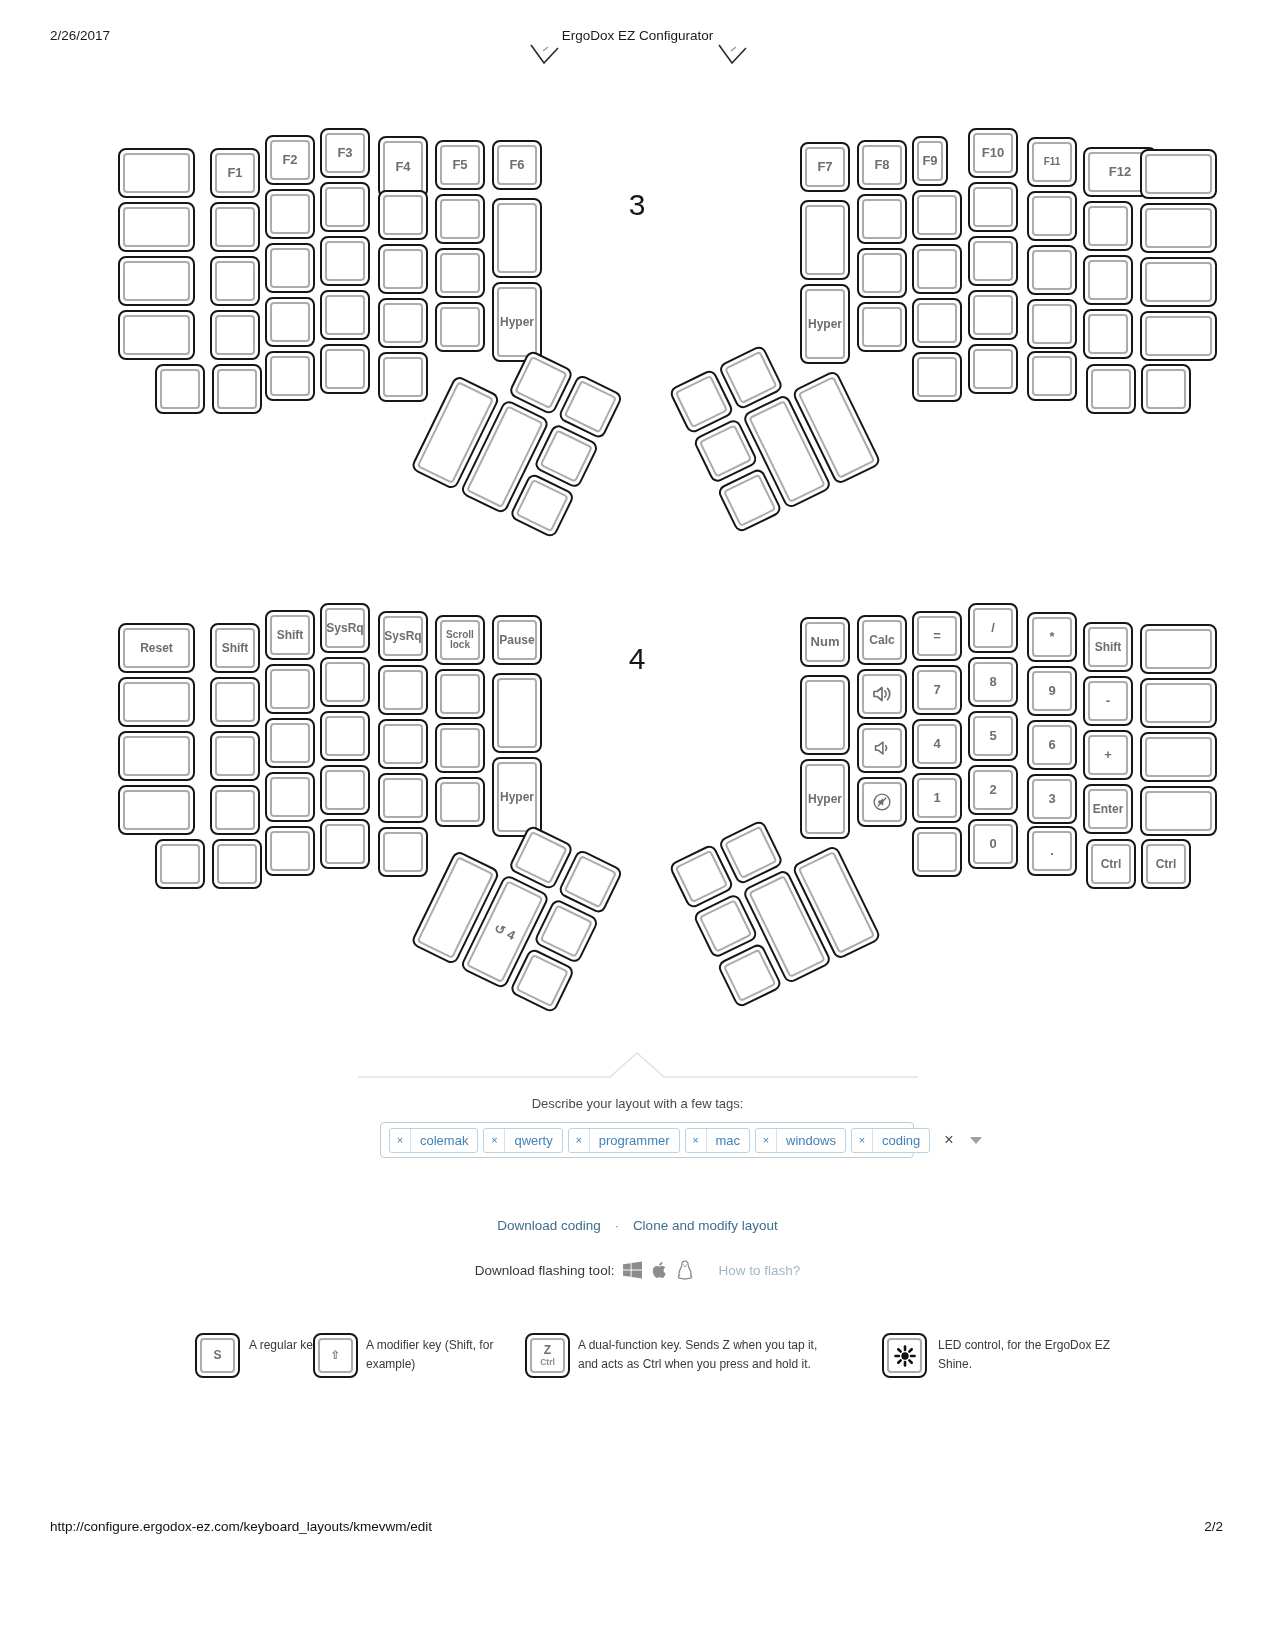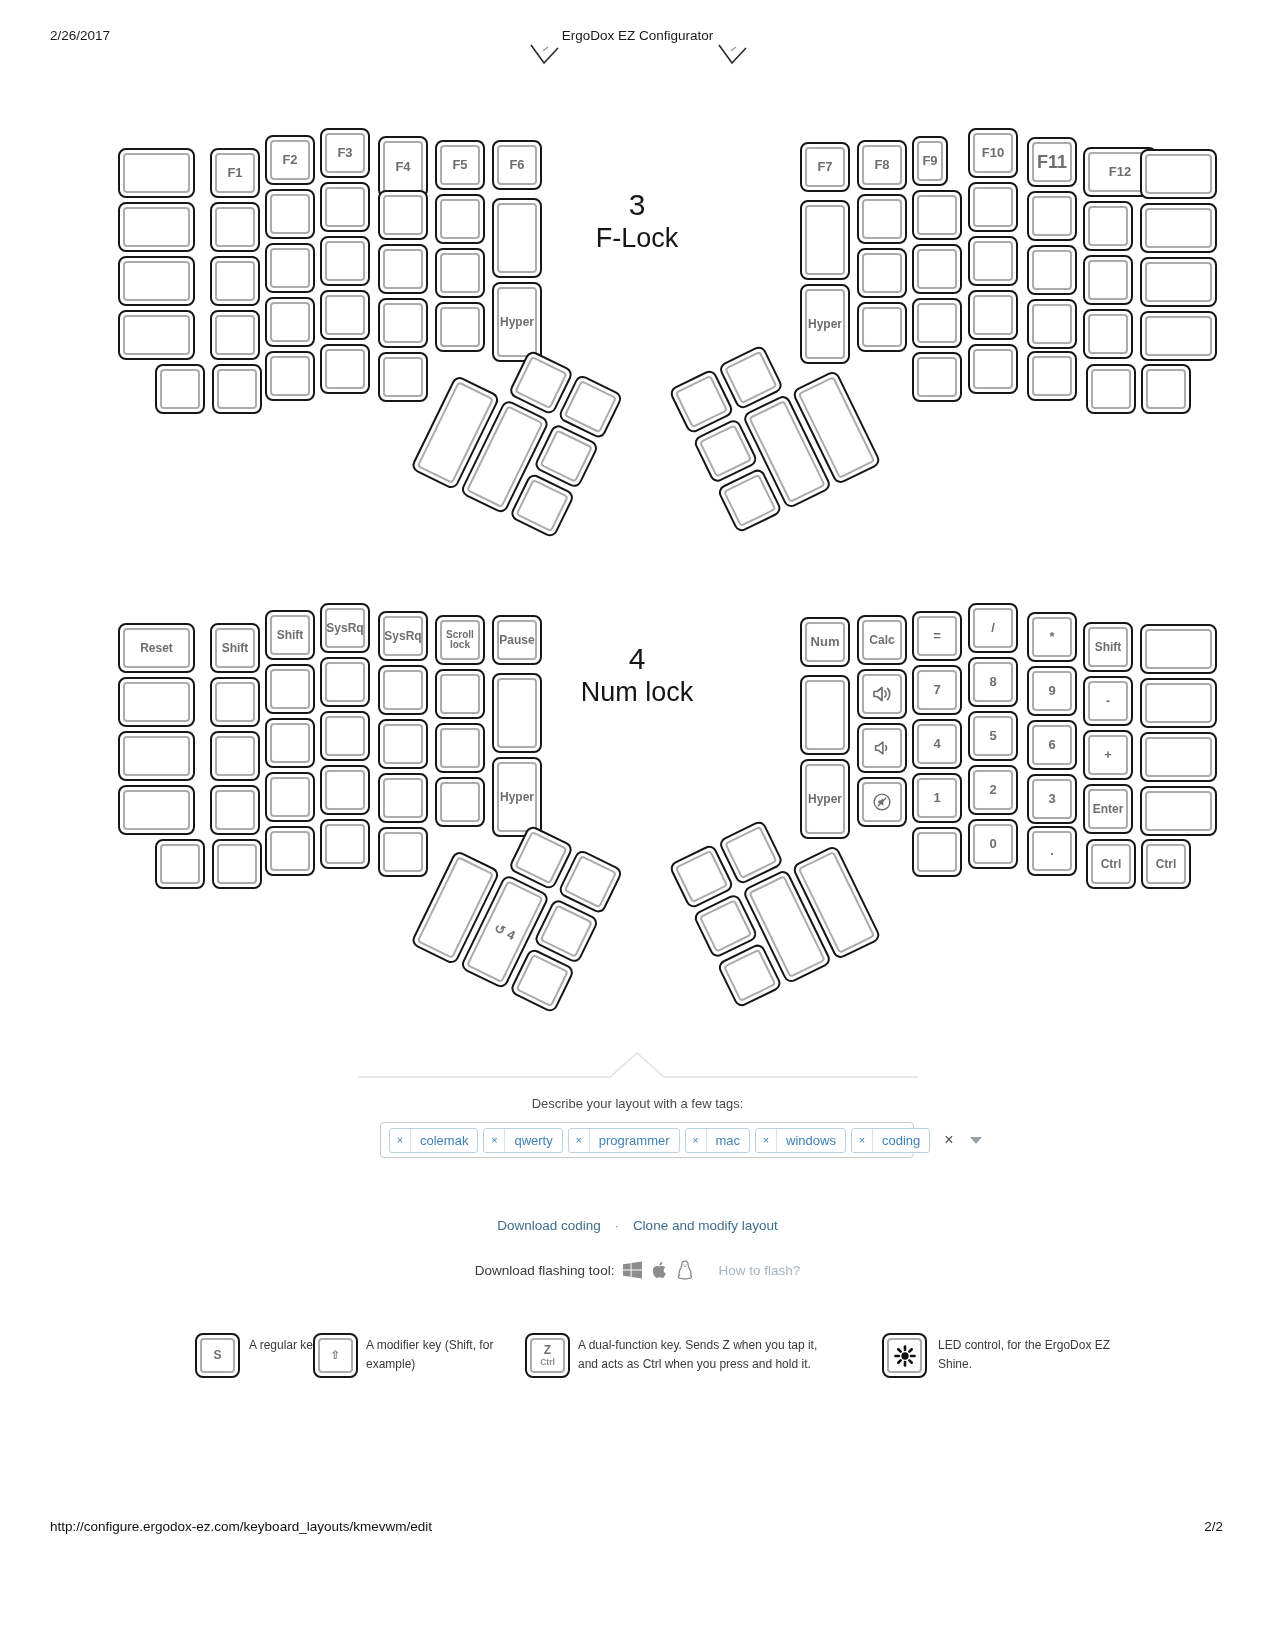--- a/index.html
+++ b/index.html
@@ -66,25 +66,23 @@
   <path d="M3,3 L16,21 L30,6" stroke="#2b2b2b" stroke-width="1.6" fill="none"></path>
   <path d="M15,9 L20,5" stroke="#9a9a9a" stroke-width="1.4" fill="none"></path>
 </svg>
 <svg class="page-artifact" style="left:716px;top:42px;" width="34" height="26" viewBox="0 0 34 26">
   <path d="M3,3 L16,21 L30,6" stroke="#2b2b2b" stroke-width="1.6" fill="none"></path>
   <path d="M15,9 L20,5" stroke="#9a9a9a" stroke-width="1.4" fill="none"></path>
 </svg>
 
 <div class="layer-title" style="top:188px;">
   <div class="num">3</div>
-  <div class="name">F-Lock</div>
 </div>
 <div class="layer-title" style="top:642px;">
   <div class="num">4</div>
-  <div class="name">Num lock</div>
 </div>
 
 <div id="keyboards">
     <div class="key" style="left: 118px; top: 148px; width: 77px; height: 50px;">
       <div class="cap"></div>
     </div>
     <div class="key" style="left: 210px; top: 148px; width: 50px; height: 50px;">
       <div class="cap">
         <span style="font-size: 13px;">F1</span>
       </div>
@@ -226,21 +224,21 @@
         <span style="font-size: 13px;">F9</span>
       </div>
     </div>
     <div class="key" style="left: 968px; top: 128px; width: 50px; height: 50px;">
       <div class="cap">
         <span style="font-size: 13px;">F10</span>
       </div>
     </div>
     <div class="key" style="left: 1027px; top: 137px; width: 50px; height: 50px;">
       <div class="cap">
-        <span style="font-size: 18px;">F11</span>
+        <span style="font-size: 10px;">F11</span>
       </div>
     </div>
     <div class="key" style="left: 1083px; top: 147px; width: 74px; height: 50px;">
       <div class="cap">
         <span style="font-size: 13px;">F12</span>
       </div>
     </div>
     <div class="key" style="left: 1140px; top: 149px; width: 77px; height: 50px;">
       <div class="cap"></div>
     </div>

